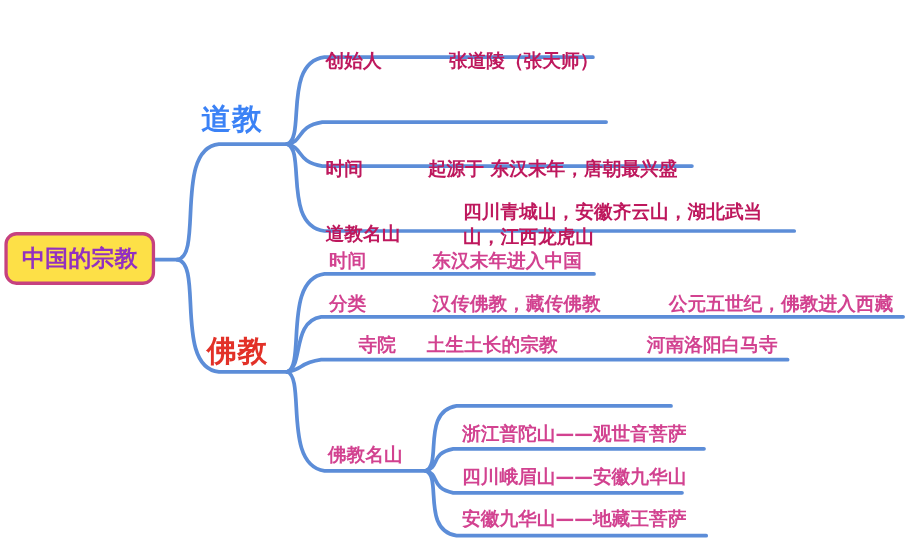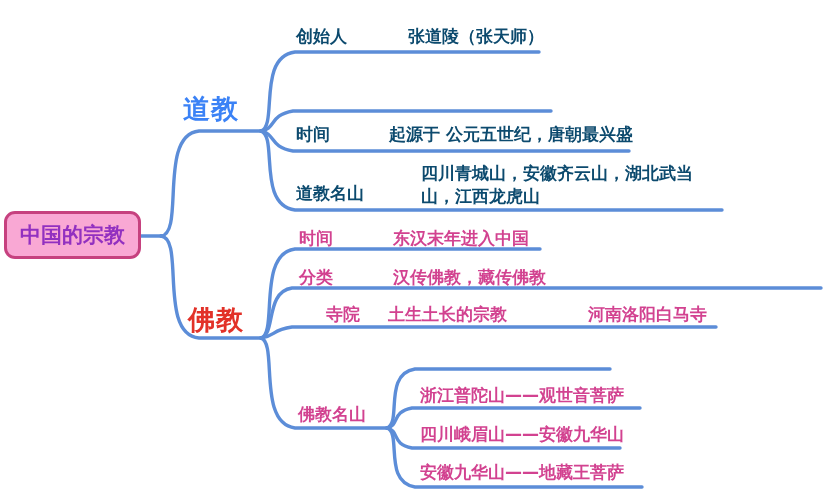--- a/index.html
+++ b/index.html
@@ -8,30 +8,30 @@
     width:835px;height:500px;
     background:#ffffff;
     overflow:hidden;
     font-family:"DejaVu Sans","Liberation Sans",sans-serif;
     font-weight:bold;
   }
   #wires{position:absolute;left:0;top:0;width:835px;height:500px;}
   #wires path{fill:none;stroke:#5c8dd8;stroke-width:3.4;stroke-linecap:round;stroke-linejoin:round;}
   .node{position:absolute;font-size:17px;white-space:nowrap;line-height:20px;}
   .wrap{white-space:normal;line-height:23px;}
-  .green{color:#0c4a6e;}
+  .green{color:#be185d;margin-top:20px;}
   .pink{color:#d24290;}
   .teal{color:#3b82f6;}
   .red{color:#e23128;}
   .big{font-size:27px;line-height:28px;letter-spacing:1px;}
   #root-box{
     position:absolute;left:4px;top:211px;width:137px;height:48px;
     border:3px solid #c6417f;border-radius:11px;
     display:flex;align-items:center;justify-content:center;
-    background:#f9a8d4;box-sizing:border-box;
+    background:#fde047;box-sizing:border-box;
   }
   #root-box .label{color:#9230c0;font-size:21px;white-space:nowrap;}
 </style>
 </head>
 <body>
 
 <div id="stage">
 
   <svg id="wires" viewBox="0 0 835 500" xmlns="http://www.w3.org/2000/svg">
     <path d="M140,236 L161,236"></path>
@@ -56,30 +56,31 @@
   </div>
 
   <div class="node teal big" style="left:183px;top:95px;">道教</div>
   <div class="node red  big" style="left:188px;top:306px;">佛教</div>
 
   <div class="node green" style="left:296px;top:26px;">创始人</div>
   <div class="node green" style="left:408px;top:26px;">张道陵（张天师）</div>
 
 
   <div class="node green" style="left:296px;top:124px;">时间</div>
-  <div class="node green" style="left:389px;top:124px;">起源于 公元五世纪，唐朝最兴盛</div>
+  <div class="node green" style="left:389px;top:124px;">起源于 东汉末年，唐朝最兴盛</div>
 
   <div class="node green" style="left:296px;top:183px;">道教名山</div>
   <div class="node green wrap" style="left:421px;top:162px;width:278px;">四川青城山，安徽齐云山，湖北武当山，江西龙虎山</div>
 
   <div class="node pink" style="left:299px;top:228px;">时间</div>
   <div class="node pink" style="left:393px;top:228px;">东汉末年进入中国</div>
 
   <div class="node pink" style="left:299px;top:267px;">分类</div>
   <div class="node pink" style="left:393px;top:267px;">汉传佛教，藏传佛教</div>
+  <div class="node pink" style="left:608px;top:267px;">公元五世纪，佛教进入西藏</div>
 
   <div class="node pink" style="left:299px;top:304px;margin-left:27px;">寺院</div>
   <div class="node pink" style="left:388px;top:304px;">土生土长的宗教</div>
   <div class="node pink" style="left:588px;top:304px;">河南洛阳白马寺</div>
 
   <div class="node pink" style="left:298px;top:404px;">佛教名山</div>
 
   <div class="node pink" style="left:420px;top:385px;">浙江普陀山——观世音菩萨</div>
   <div class="node pink" style="left:420px;top:424px;">四川峨眉山——安徽九华山</div>
   <div class="node pink" style="left:420px;top:462px;">安徽九华山——地藏王菩萨</div>

